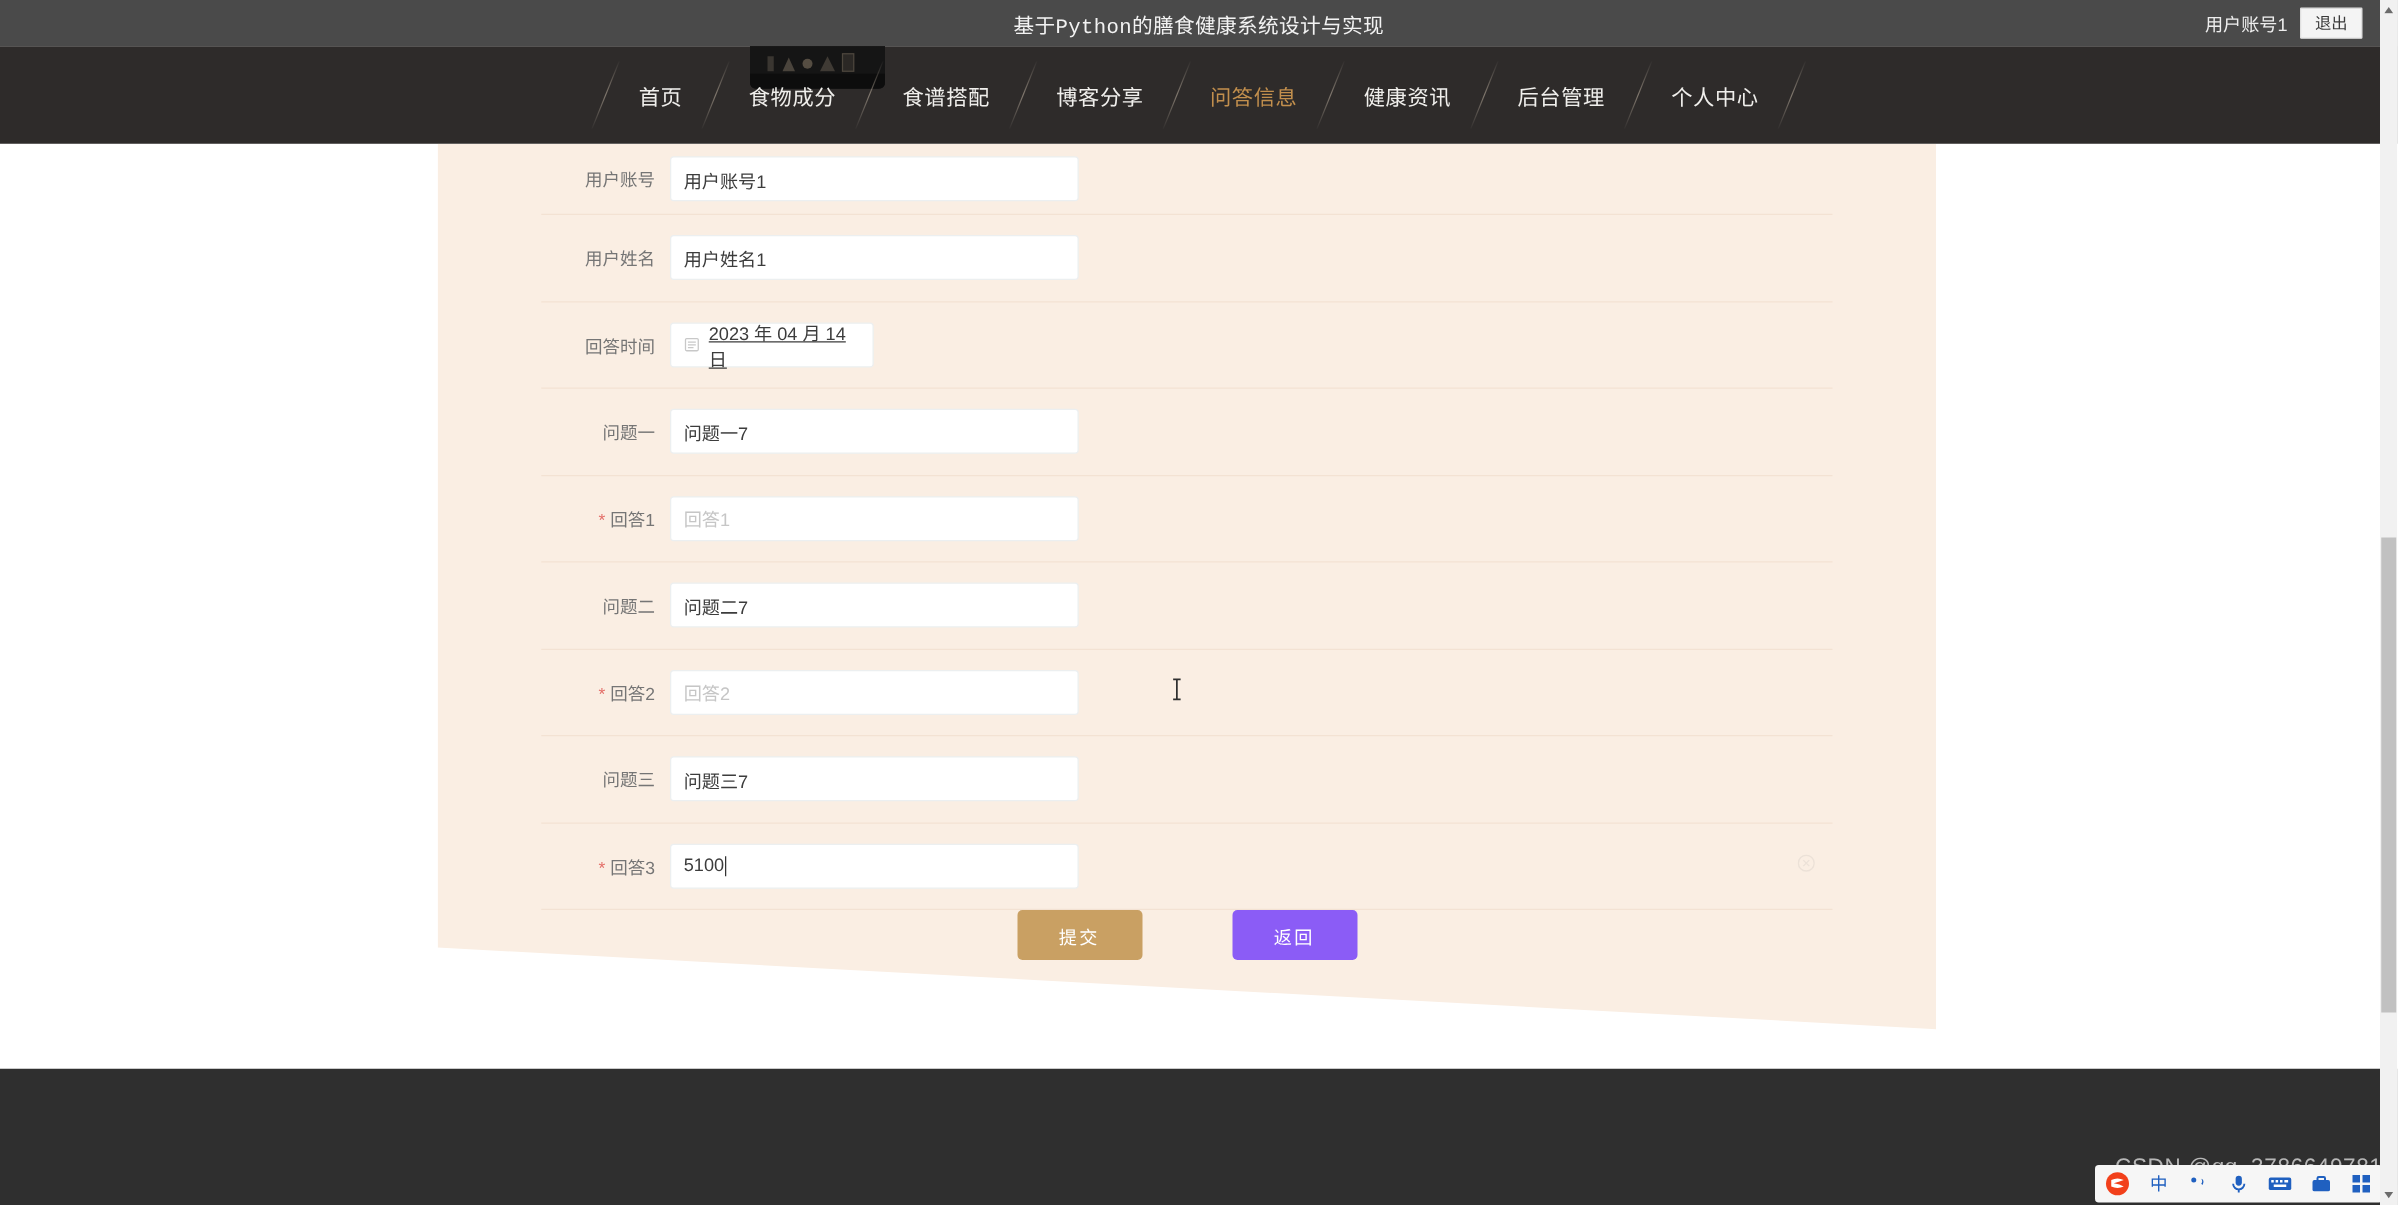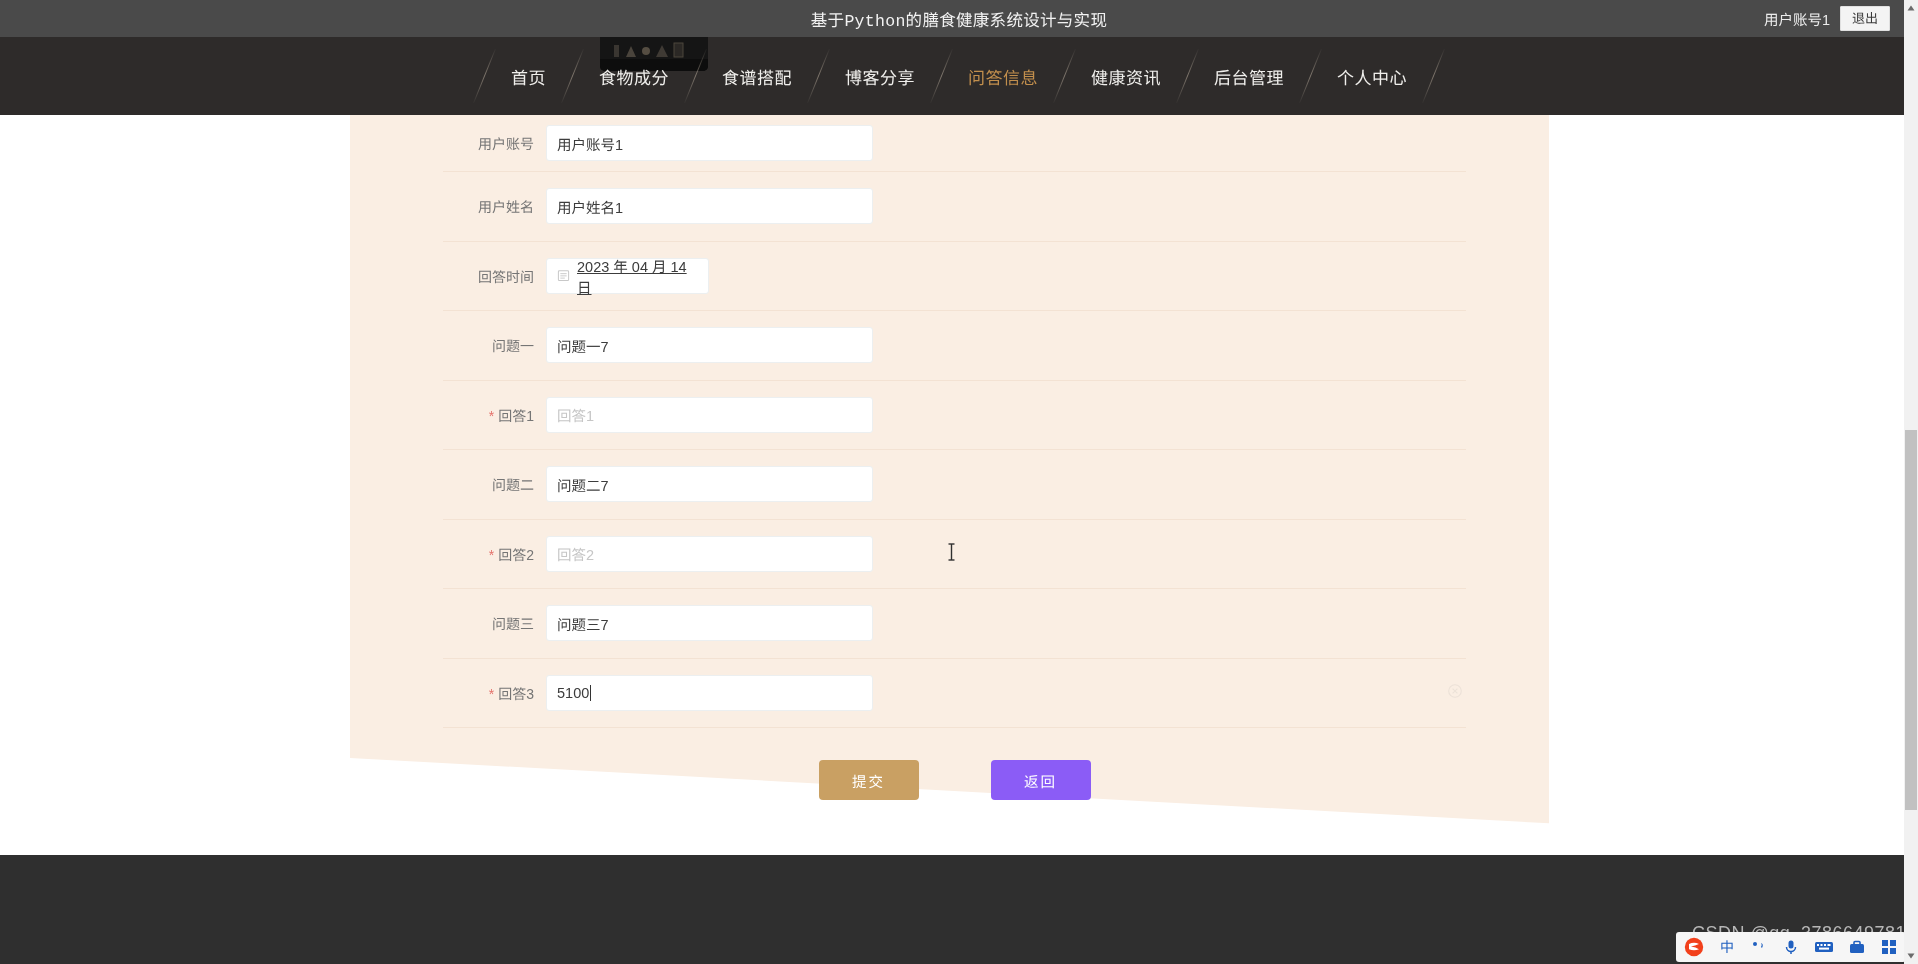--- a/index.html
+++ b/index.html
@@ -69,21 +69,21 @@
   }
   .panel {
     position: absolute; left: 350px; top: 0;
     width: 1199px; height: 734px;
     background: #faeee3;
     clip-path: polygon(0 0, 100% 0, 100% 96.5%, 0 87.6%);
   }
 
   
   .form {
-    position: absolute; left: 350px; top: 0; width: 1199px; padding-left: 10px;
+    position: absolute; left: 350px; top: 0; width: 1199px;
   }
   .frow {
     position: relative;
     display: flex; align-items: center;
     height: 69.5px;
     border-bottom: 1px solid #f3e2d3;
     margin: 0 83px 0 83px;
   }
   .frow:last-of-type { border-bottom: 1px solid #f3e2d3; }
   .flabel {
@@ -113,21 +113,21 @@
     position:absolute; left: 1005px; top: 50%; transform: translateY(-50%);
     opacity: .12;
   }
   .text-cursor {
     position:absolute; left: 504px; top: 50%; transform: translateY(-50%);
     pointer-events:none;
   }
 
   
   .btnrow {
-    position: relative; display:flex; align-items:flex-end; justify-content:center;
+    position: relative; display:flex; align-items:flex-start; justify-content:center;
     gap: 72px; height: 72px; margin: 0 83px;
   }
   .btn {
     min-width: 100px; height: 40px; border: none; border-radius: 4px;
     font-family: inherit; font-size: 14.5px; color: #ffffff; cursor: pointer;
     letter-spacing: 2px;
     display:inline-flex; align-items:center; justify-content:center;
     padding: 0 28px;
   }
 

